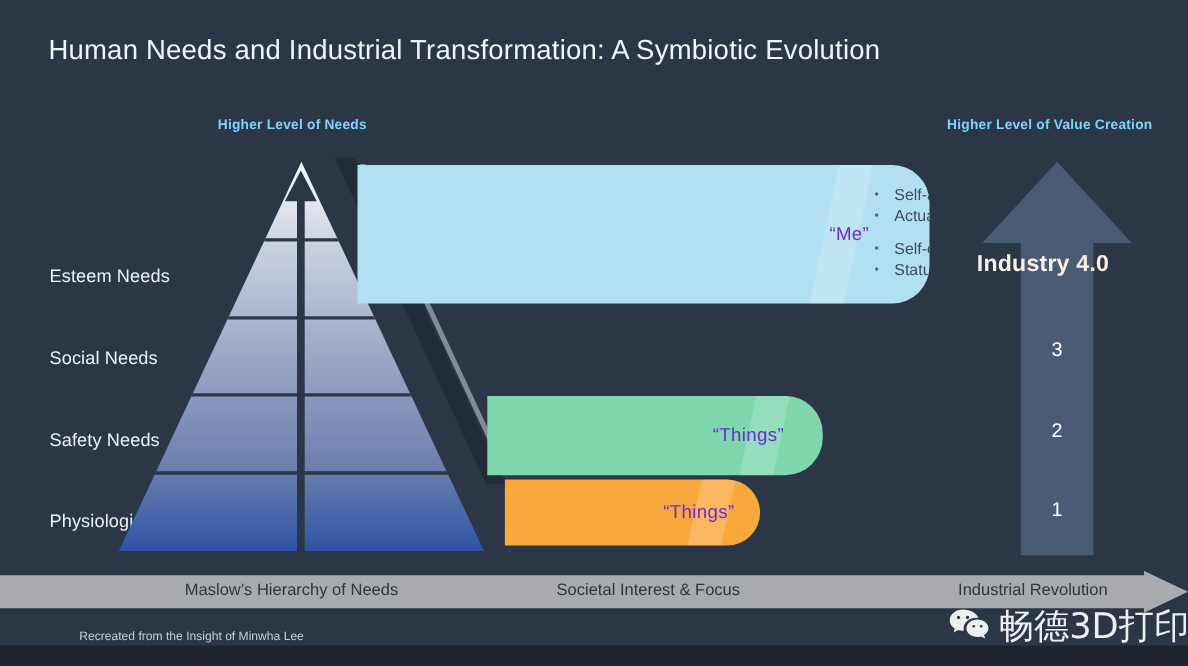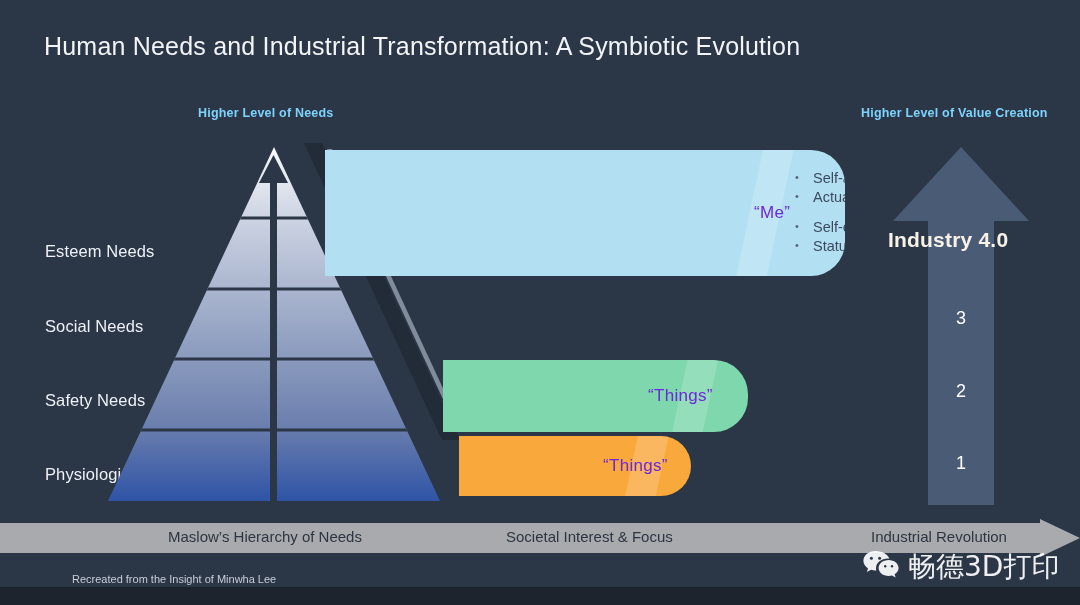--- a/index.html
+++ b/index.html
@@ -133,21 +133,21 @@
     font-size:11px; color:#c8ced8; white-space:nowrap;margin-left:28px;
   }
 
   
   #watermark{
     position:absolute; left:862px; top:548px;
     display:flex; align-items:center; gap:8px;
     opacity:.92;
   }
   #watermark .wm-text{
-    font-size:28px; color:#ffffff; white-space:nowrap;
+    font-size:32px; color:#ffffff; white-space:nowrap;
     font-family:"DejaVu Sans", sans-serif;
   }
 </style>
 </head>
 <body>
 
 <div id="slide">
 
   <div id="title">Human Needs and Industrial Transformation: A Symbiotic Evolution</div>
 

